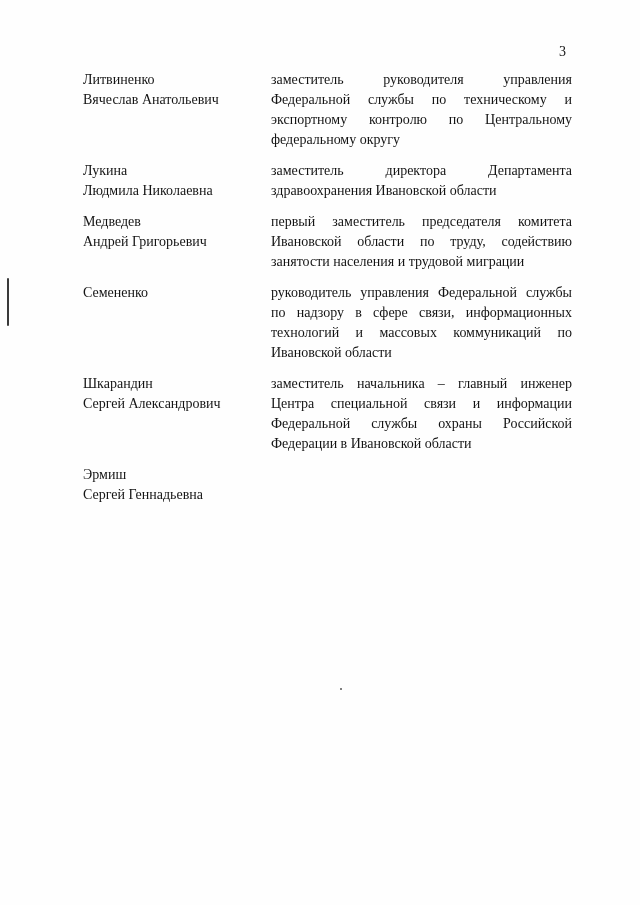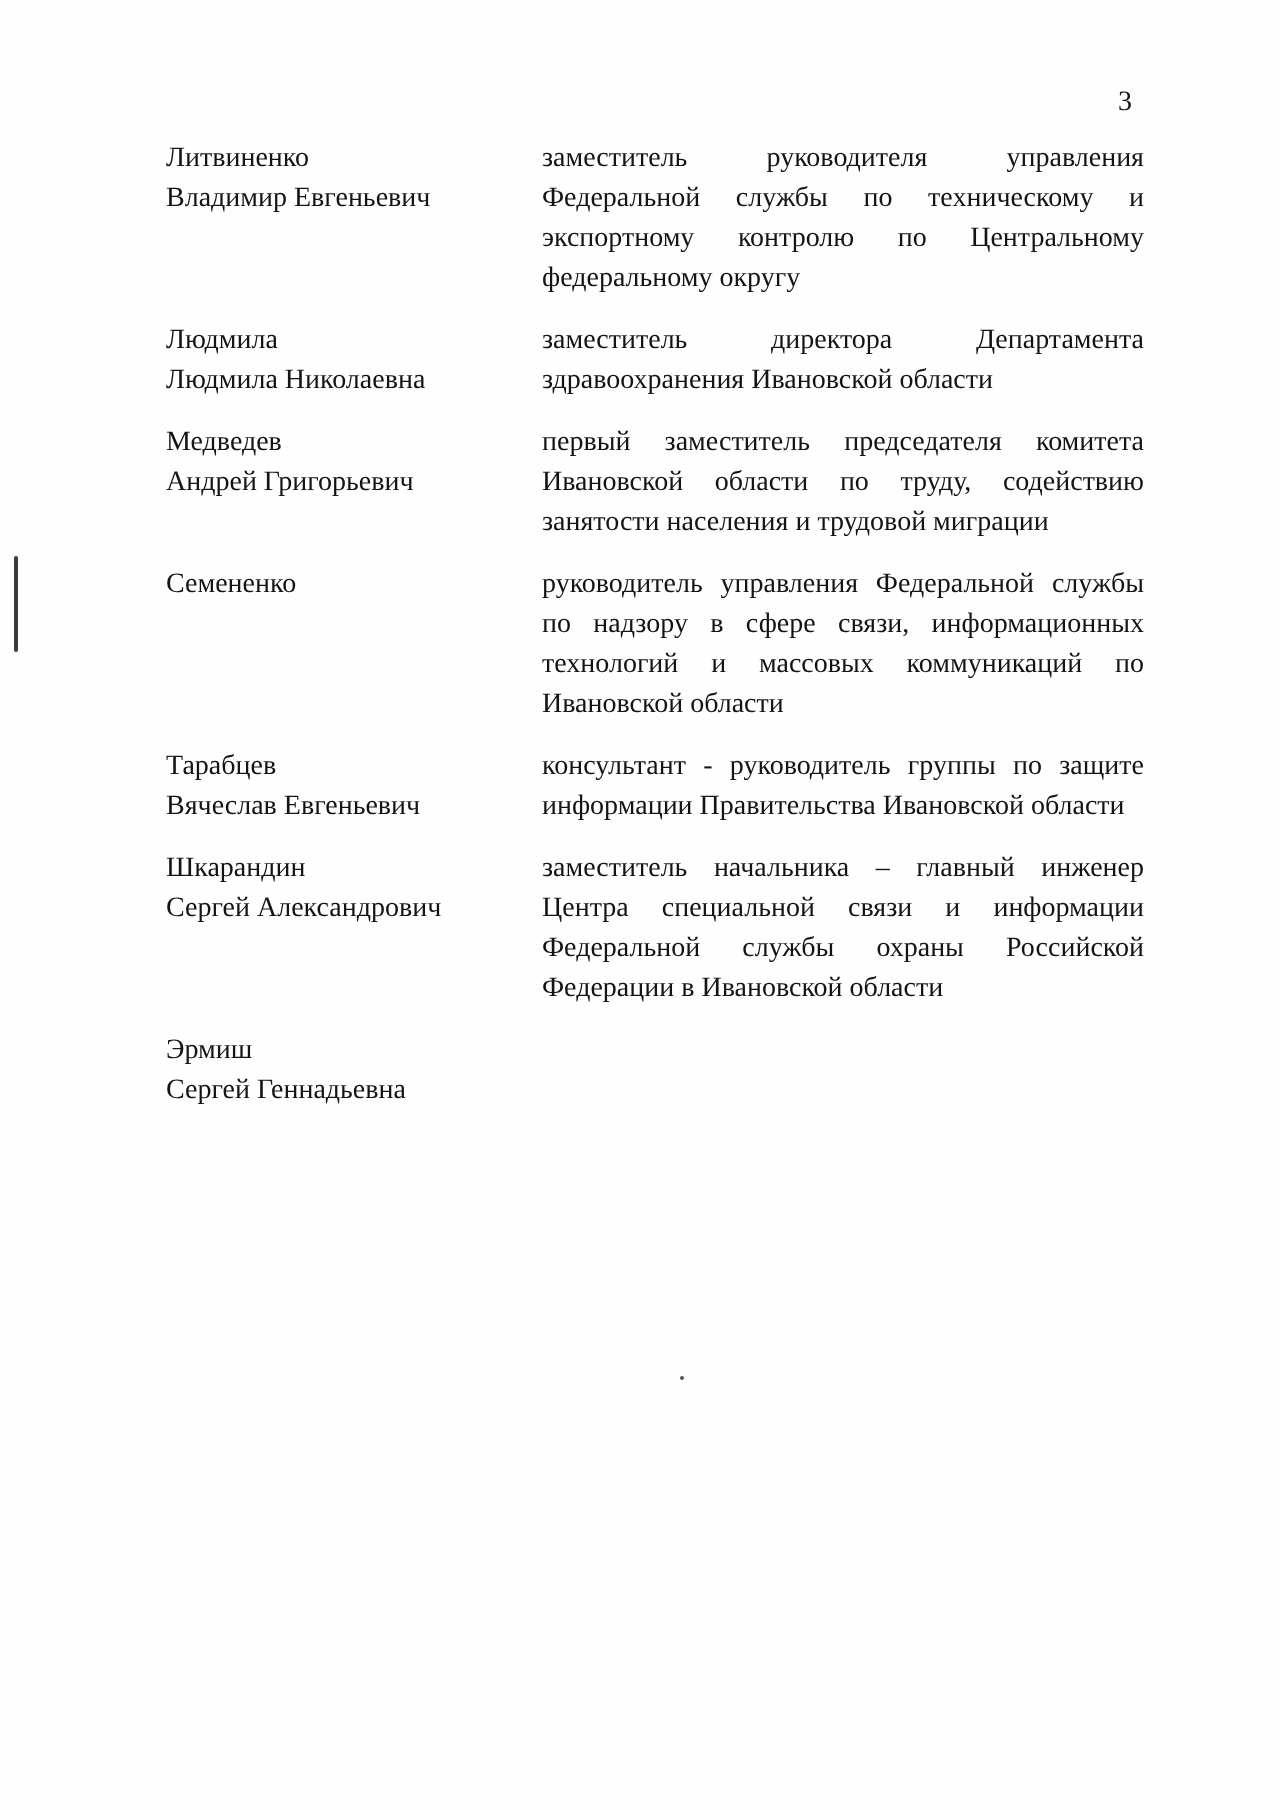--- a/index.html
+++ b/index.html
@@ -78,55 +78,48 @@
   <div class="scan-line-artifact"></div>
   <div class="scan-dot-artifact"></div>
 
   <div class="page-number">3</div>
 
   <div class="content">
 
     <div class="entry-row">
       <div class="name-col">
         <div>Литвиненко</div>
-        <div>Владимир Евгеньевич</div>
+        <div>Вячеслав Анатольевич</div>
       </div>
       <div class="position-col">заместитель руководителя управления Федеральной службы по техническому и экспортному контролю по Центральному федеральному округу</div>
     </div>
 
     <div class="entry-row">
       <div class="name-col">
-        <div>Людмила</div>
+        <div>Лукина</div>
         <div>Людмила Николаевна</div>
       </div>
       <div class="position-col">заместитель директора Департамента здравоохранения Ивановской области</div>
     </div>
 
     <div class="entry-row">
       <div class="name-col">
         <div>Медведев</div>
         <div>Андрей Григорьевич</div>
       </div>
       <div class="position-col">первый заместитель председателя комитета Ивановской области по труду, содействию занятости населения и трудовой миграции</div>
     </div>
 
     <div class="entry-row">
       <div class="name-col">
         <div>Семененко</div>
       </div>
       <div class="position-col">руководитель управления Федеральной службы по надзору в сфере связи, информационных технологий и массовых коммуникаций по Ивановской области</div>
     </div>
 
-    <div class="entry-row">
-      <div class="name-col">
-        <div>Тарабцев</div>
-        <div>Вячеслав Евгеньевич</div>
-      </div>
-      <div class="position-col">консультант - руководитель группы по защите информации Правительства Ивановской области</div>
-    </div>
 
     <div class="entry-row">
       <div class="name-col">
         <div>Шкарандин</div>
         <div>Сергей Александрович</div>
       </div>
       <div class="position-col">заместитель начальника – главный инженер Центра специальной связи и информации Федеральной службы охраны Российской Федерации в Ивановской области</div>
     </div>
 
     <div class="entry-row">

